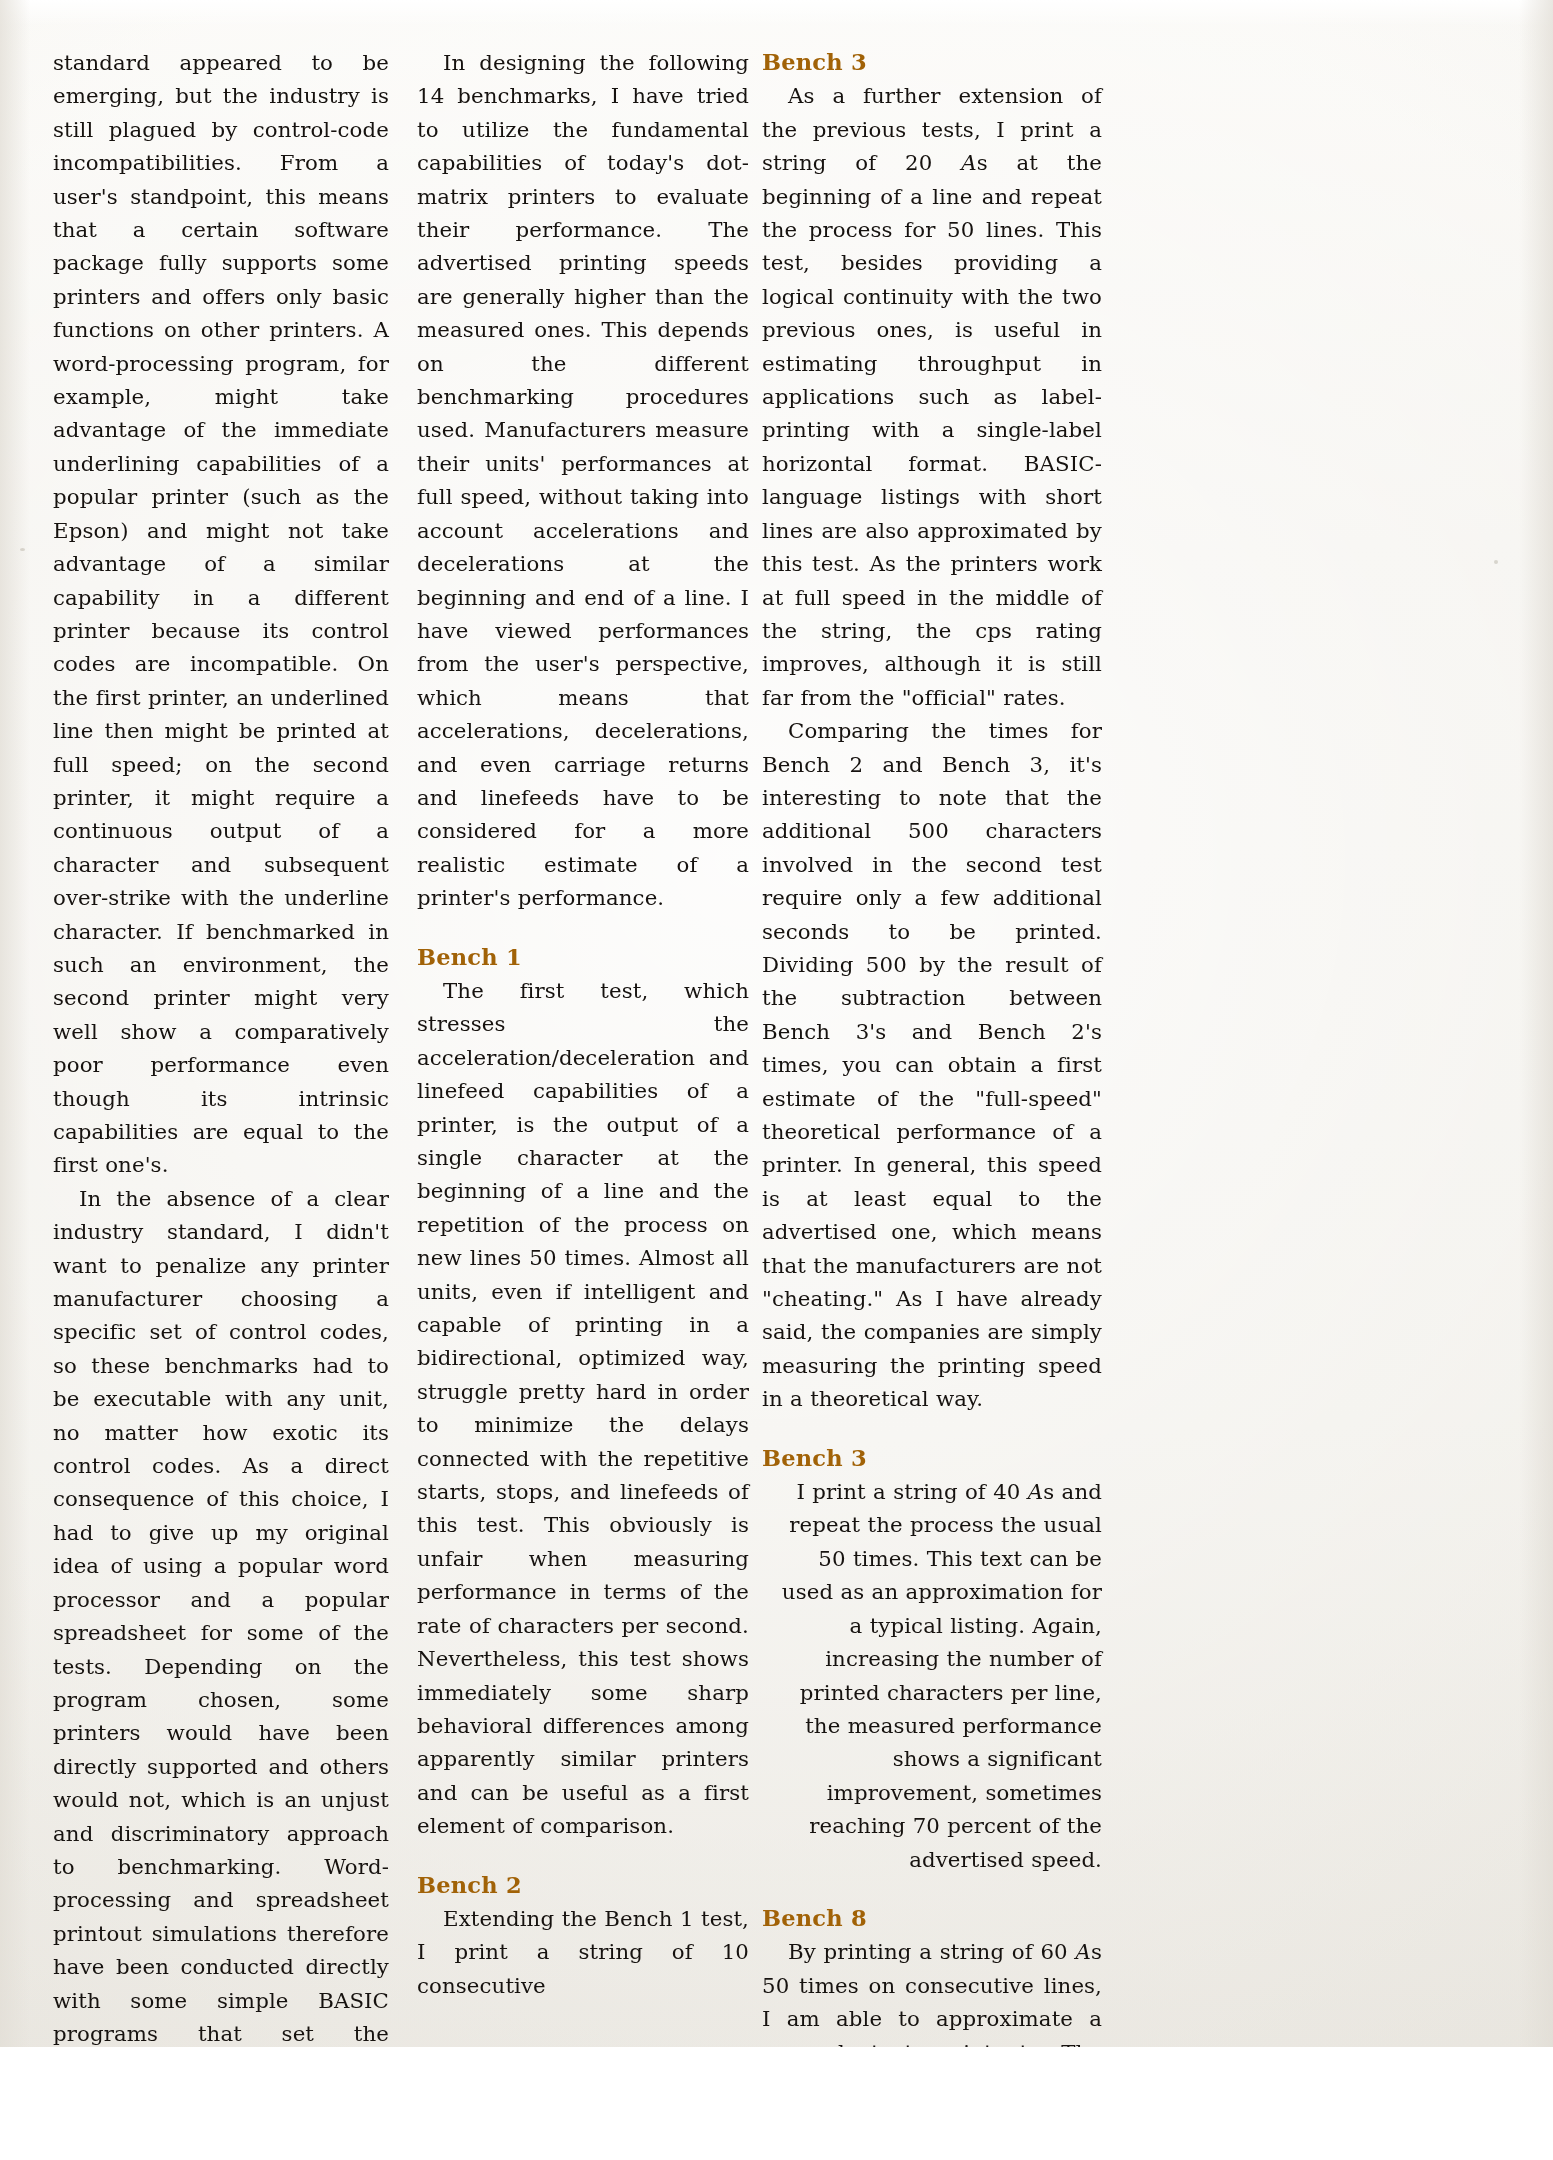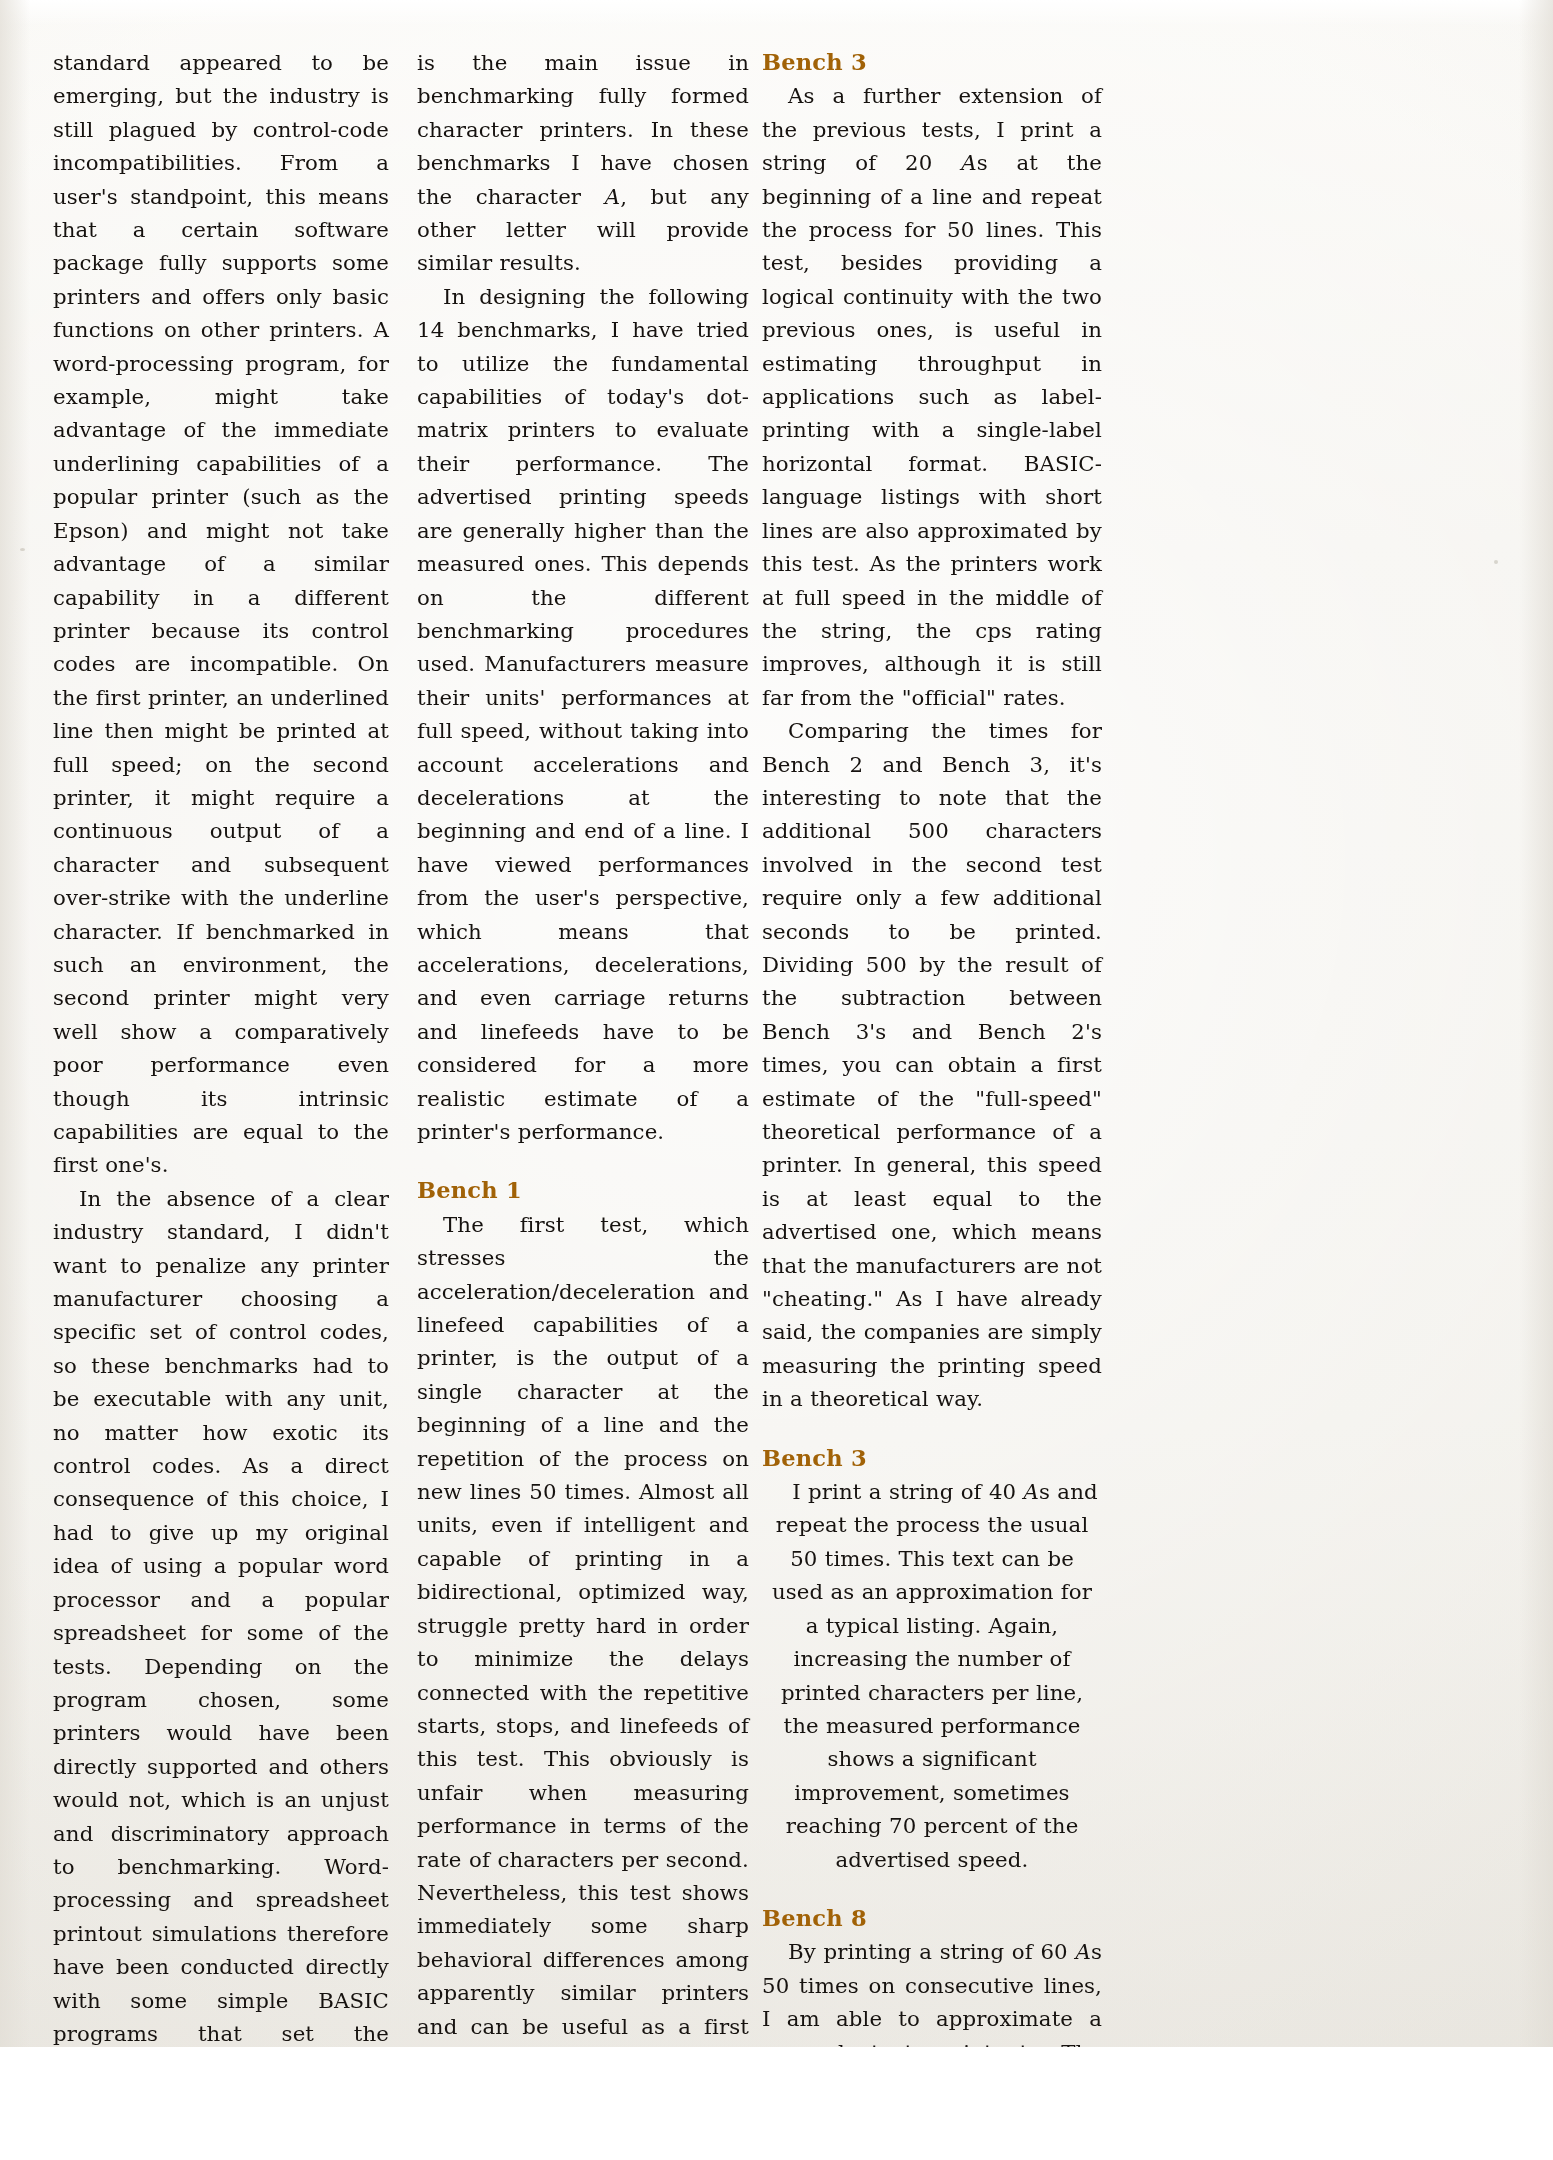--- a/index.html
+++ b/index.html
@@ -65,21 +65,21 @@
     font-size: 21.3px;
     line-height: 33.4px;
     text-align: justify;
     text-indent: 26px;
     hyphens: none;
     word-spacing: 0.02em;
     letter-spacing: 0.005em;
     color: #16120f;
   }
   p.body.noindent { text-indent: 0; }
-  p.body.ragged { text-align: center; }
+  p.body.ragged { text-align: right; }
 
   h3.bench {
     margin: 0;
     font-size: 22.5px;
     line-height: 33.4px;
     font-weight: bold;
     letter-spacing: 0.01em;
     color: #a16207;
   }
   .bench-gap { height: 26px; }
@@ -134,21 +134,20 @@
 
     <p class="body noindent">standard appeared to be emerging, but the industry is still plagued by control-code incompatibilities. From a user's standpoint, this means that a certain software package fully supports some printers and offers only basic functions on other printers. A word-processing program, for example, might take advantage of the immediate underlining capabilities of a popular printer (such as the Epson) and might not take advantage of a similar capability in a different printer because its control codes are incompatible. On the first printer, an underlined line then might be printed at full speed; on the second printer, it might require a continuous output of a character and subsequent over-strike with the underline character. If benchmarked in such an environment, the second printer might very well show a comparatively poor performance even though its intrinsic capabilities are equal to the first one's.</p>
 
     <p class="body">In the absence of a clear industry standard, I didn't want to penalize any printer manufacturer choosing a specific set of control codes, so these benchmarks had to be executable with any unit, no matter how exotic its control codes. As a direct consequence of this choice, I had to give up my original idea of using a popular word processor and a popular spreadsheet for some of the tests. Depending on the program chosen, some printers would have been directly supported and others would not, which is an unjust and discriminatory approach to benchmarking. Word-processing and spreadsheet printout simulations therefore have been conducted directly with some simple BASIC programs that set the appropriate control characters and then print a series of lines of text.</p>
 
     <p class="body">Thanks to the nature of dot-matrix printing, there is no difference in printing one certain sequence of characters and then a different sequence of other characters. This fact lets us use strings of regular characters without having to select a sequence in which the frequency of each different character approximates its frequency in typical English. This</p>
   </div>
 
   <div class="column" id="col2">
 
-    <p class="body noindent"><span>is the main issue in benchmarking fully formed character printers. In these benchmarks I have chosen the character </span><em class="ch">A</em><span>, but any other letter will provide similar results.</span></p>
 
     <p class="body">In designing the following 14 benchmarks, I have tried to utilize the fundamental capabilities of today's dot-matrix printers to evaluate their performance. The advertised printing speeds are generally higher than the measured ones. This depends on the different benchmarking procedures used. Manufacturers measure their units' performances at full speed, without taking into account accelerations and decelerations at the beginning and end of a line. I have viewed performances from the user's perspective, which means that accelerations, decelerations, and even carriage returns and linefeeds have to be considered for a more realistic estimate of a printer's performance.</p>
 
     <div class="bench-gap"></div>
     <h3 class="bench">Bench 1</h3>
     <p class="body">The first test, which stresses the acceleration/deceleration and linefeed capabilities of a printer, is the output of a single character at the beginning of a line and the repetition of the process on new lines 50 times. Almost all units, even if intelligent and capable of printing in a bidirectional, optimized way, struggle pretty hard in order to minimize the delays connected with the repetitive starts, stops, and linefeeds of this test. This obviously is unfair when measuring performance in terms of the rate of characters per second. Nevertheless, this test shows immediately some sharp behavioral differences among apparently similar printers and can be useful as a first element of comparison.</p>
 
     <div class="bench-gap"></div>
     <h3 class="bench">Bench 2</h3>
     <p class="body"><span>Extending the Bench 1 test, I print a string of 10 consecutive </span></p>

